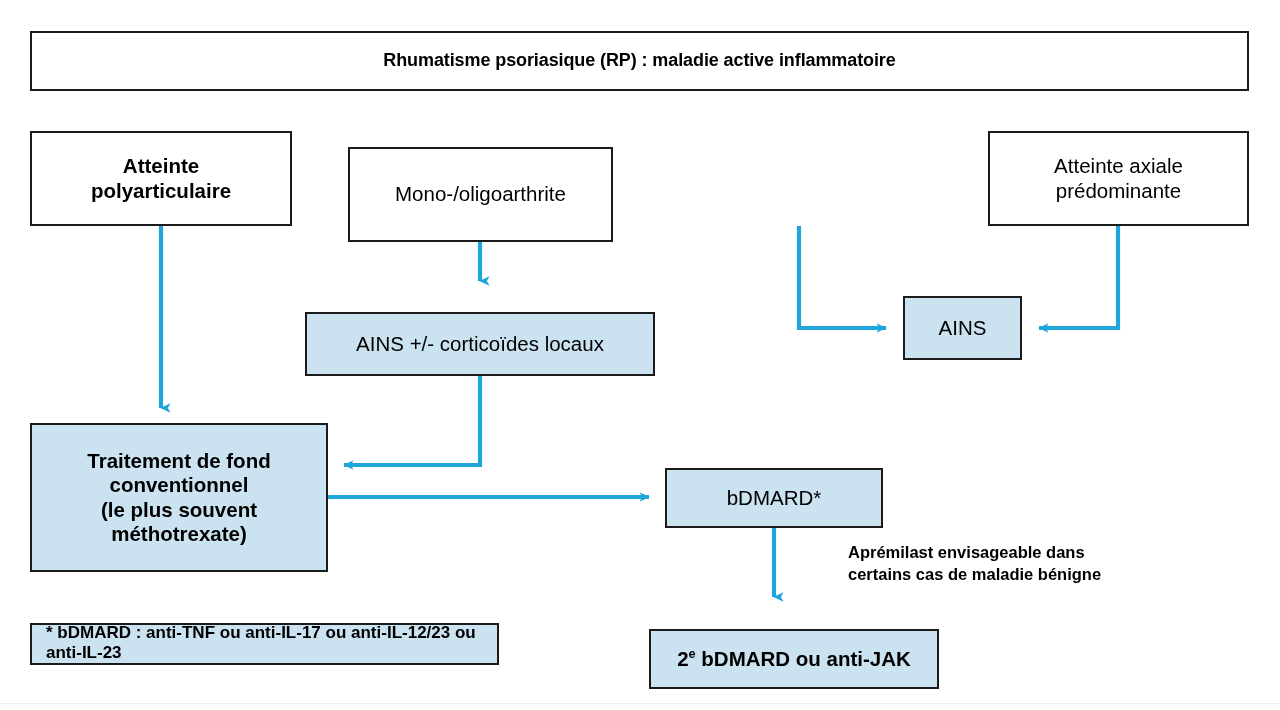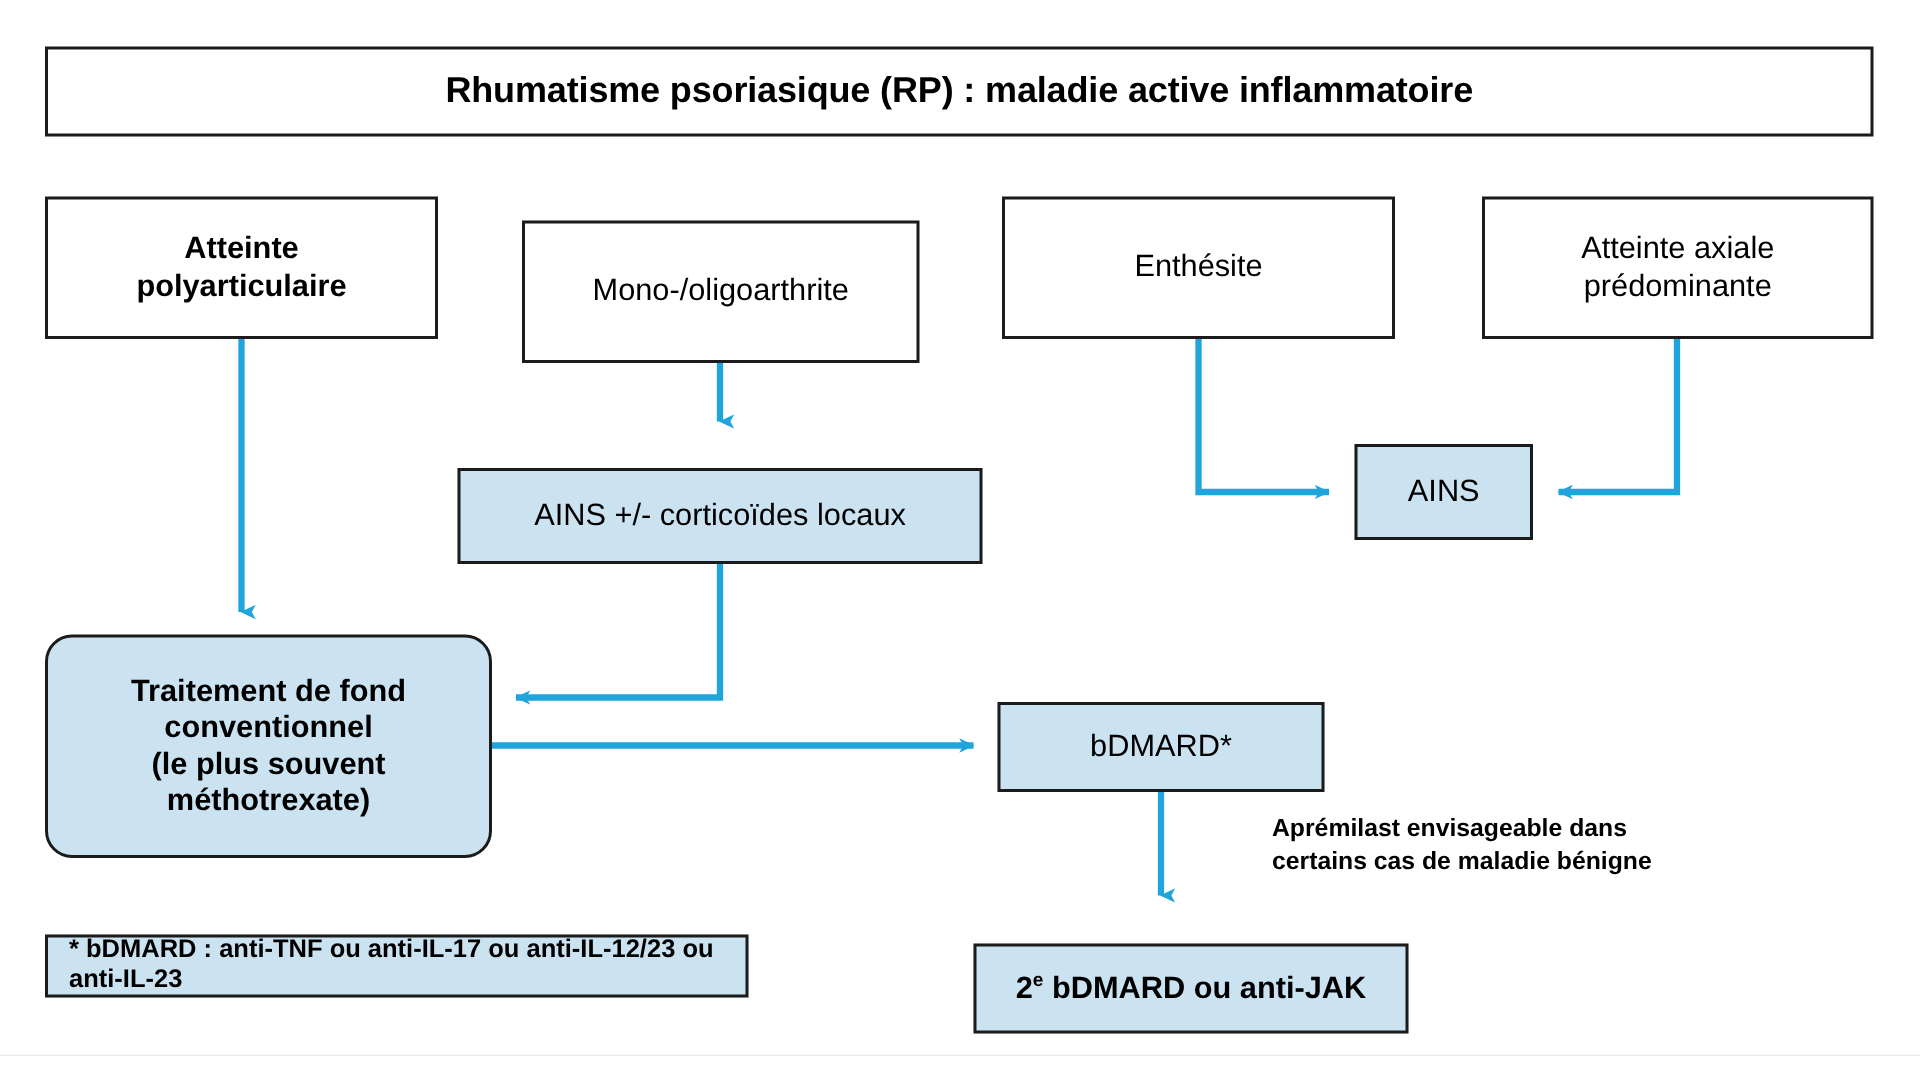--- a/index.html
+++ b/index.html
@@ -37,35 +37,35 @@
     background: #ffffff;
   }
   .node.fill { background: #cbe2f0; }
   .node .txt { display: block; width: 100%; padding: 0 6px; }
   .node.left { justify-content: flex-start; text-align: left; }
   .node.left .txt { padding-left: 14px; }
 
   
   #title-box {
     left: 30px; top: 31px; width: 1219px; height: 60px;
-    font-size: 24px; font-weight: bold; letter-spacing: -0.1px;
+    font-size: 18px; font-weight: bold; letter-spacing: -0.1px;
   }
 
   
   #node-poly   { left: 30px;  top: 131px; width: 262px; height: 95px; font-size: 20.5px; font-weight: bold; }
   #node-mono   { left: 348px; top: 147px; width: 265px; height: 95px; font-size: 20.5px; font-weight: normal; }
   #node-enth   { left: 668px; top: 131px; width: 262px; height: 95px; font-size: 20.5px; font-weight: normal; }
   #node-axial  { left: 988px; top: 131px; width: 261px; height: 95px; font-size: 20.5px; font-weight: normal; }
 
   
   #node-ains-cortico { left: 305px; top: 312px; width: 350px; height: 64px; font-size: 20.5px; font-weight: normal; }
   #node-ains         { left: 903px; top: 296px; width: 119px; height: 64px; font-size: 20.5px; font-weight: normal; }
 
   
-  #node-csdmard { left: 30px;  top: 423px; width: 298px; height: 149px; font-size: 20.5px; font-weight: bold; border-radius: 18px; }
+  #node-csdmard { left: 30px;  top: 423px; width: 298px; height: 149px; font-size: 20.5px; font-weight: bold; }
   #node-bdmard  { left: 665px; top: 468px; width: 218px; height: 60px; font-size: 20.5px; font-weight: normal; }
 
   
   #node-bdmard2 { left: 649px; top: 612px; width: 290px; height: 60px; font-size: 20.5px; font-weight: bold; margin-top: 17px; }
   #node-footnote{ left: 30px;  top: 623px; width: 469px; height: 42px; font-size: 17px; font-weight: bold; align-items: flex-end; }
 
   
   #annotation {
     position: absolute;
     left: 848px; top: 541px; width: 300px;
@@ -128,23 +128,20 @@
     <span class="txt">
       <span>Atteinte</span><br>
       <span>polyarticulaire</span>
     </span>
   </div>
 
   <div class="node" id="node-mono">
     <span class="txt">Mono-/oligoarthrite</span>
   </div>
 
-  <div class="node" id="node-enth">
-    <span class="txt">Enthésite</span>
-  </div>
 
   <div class="node" id="node-axial">
     <span class="txt">
       <span>Atteinte axiale</span><br>
       <span>prédominante</span>
     </span>
   </div>
 
   <div class="node fill" id="node-ains-cortico">
     <span class="txt">AINS +/- corticoïdes locaux</span>

